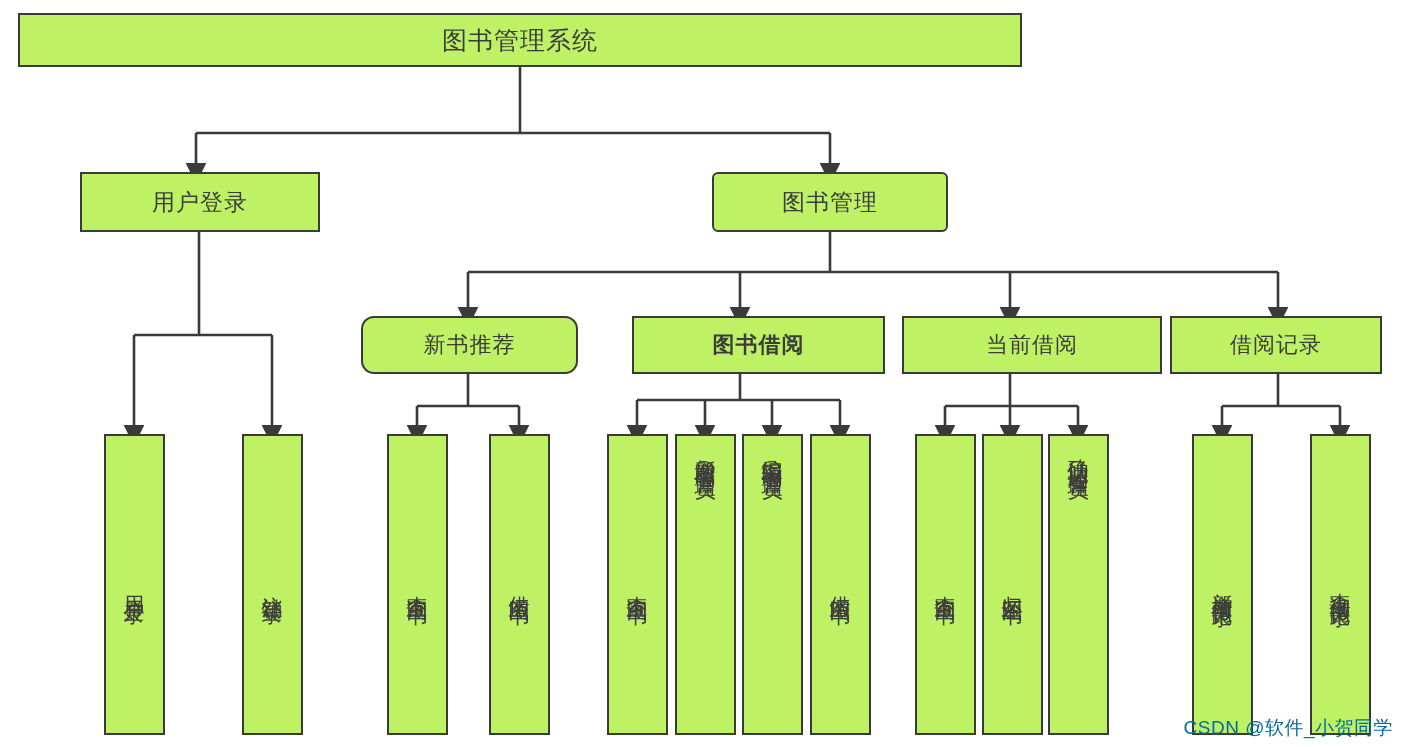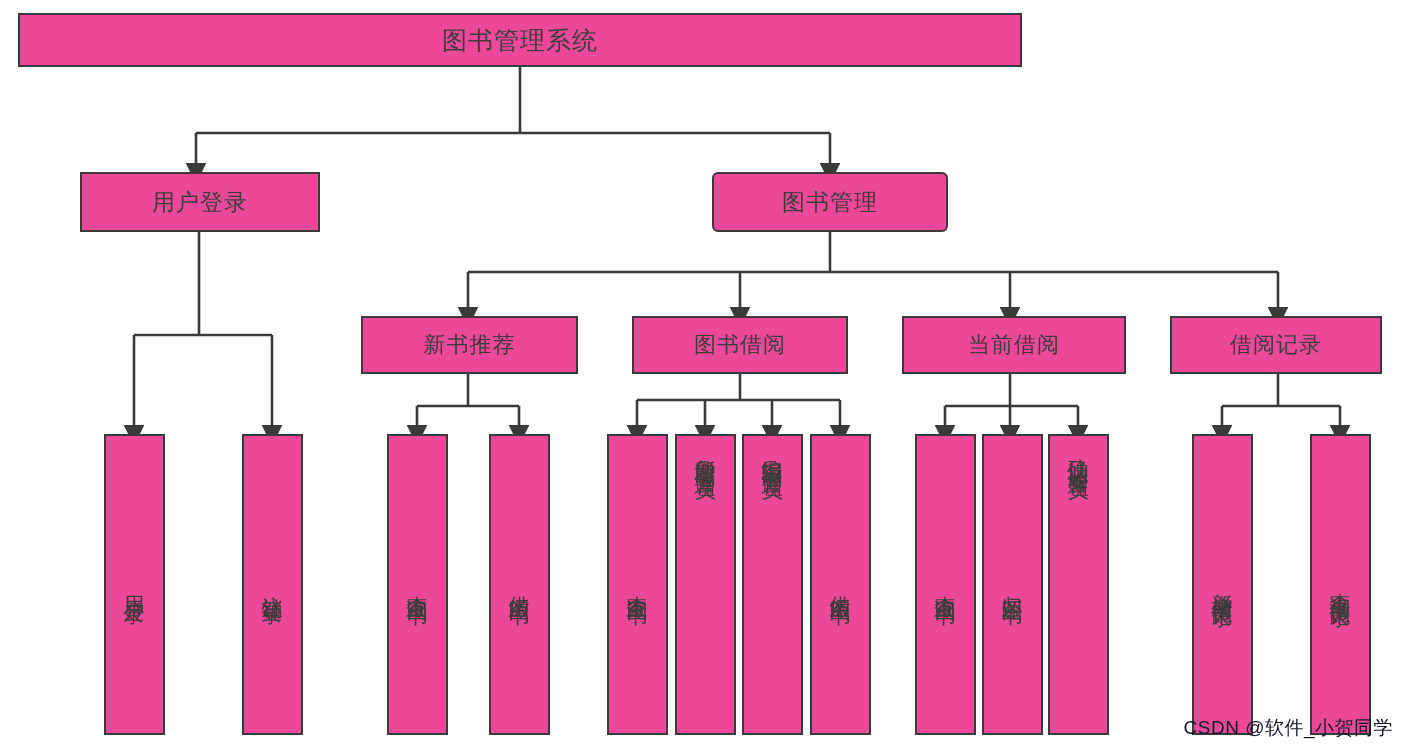--- a/index.html
+++ b/index.html
@@ -22,21 +22,21 @@
     left: 0;
     top: 0;
     width: 1405px;
     height: 747px;
     pointer-events: none;
   }
   .node {
     position: absolute;
     box-sizing: border-box;
     border: 2.5px solid #3a3a3a;
-    background: #ec4899;
+    background: #bef264;
     display: flex;
     align-items: center;
     justify-content: center;
     color: #3c3c3c;
     z-index: 2;
   }
   .node.root {
     font-size: 25px;
     letter-spacing: 1px;
   }
@@ -62,21 +62,21 @@
   }
   .node.leaf.centerv {
     align-items: center;
     padding-top: 0;
   }
   #watermark {
     position: absolute;
     right: 12px;
     bottom: 6px;
     font-size: 19px;
-    color: #0f172a;
+    color: #0369a1;
     letter-spacing: 0.5px;
     z-index: 5;
     white-space: nowrap;
     text-align: center;
   }
 </style>
 </head>
 <body>
 
 <div id="canvas">
@@ -135,27 +135,27 @@
     <span>图书管理系统</span>
   </div>
 
   <div class="node level2" style="left:80px; top:172px; width:240px; height:60px;">
     <span>用户登录</span>
   </div>
   <div class="node level2" style="left:712px; top:172px; width:236px; height:60px;border-radius:6px;">
     <span>图书管理</span>
   </div>
 
-  <div class="node level3" style="left:361px; top:316px; width:217px; height:58px;">
+  <div class="node level3" style="left:361px; top:316px; width:217px; height:58px;border-radius:13px;">
     <span>新书推荐</span>
   </div>
-  <div class="node level3" style="left:632px; top:316px; width:216px; height:58px;">
+  <div class="node level3" style="left:632px; top:316px; width:253px; height:58px;font-weight:bold;">
     <span>图书借阅</span>
   </div>
-  <div class="node level3" style="left:902px; top:316px; width:224px; height:58px;">
+  <div class="node level3" style="left:902px; top:316px; width:260px; height:58px;">
     <span>当前借阅</span>
   </div>
   <div class="node level3" style="left:1170px; top:316px; width:212px; height:58px;">
     <span>借阅记录</span>
   </div>
 
   <div class="node leaf centerv" style="left:104px; top:434px; width:61px; height:301px;">
     <span class="vtext">用户登录</span>
   </div>
   <div class="node leaf centerv" style="left:242px; top:434px; width:61px; height:301px;">

